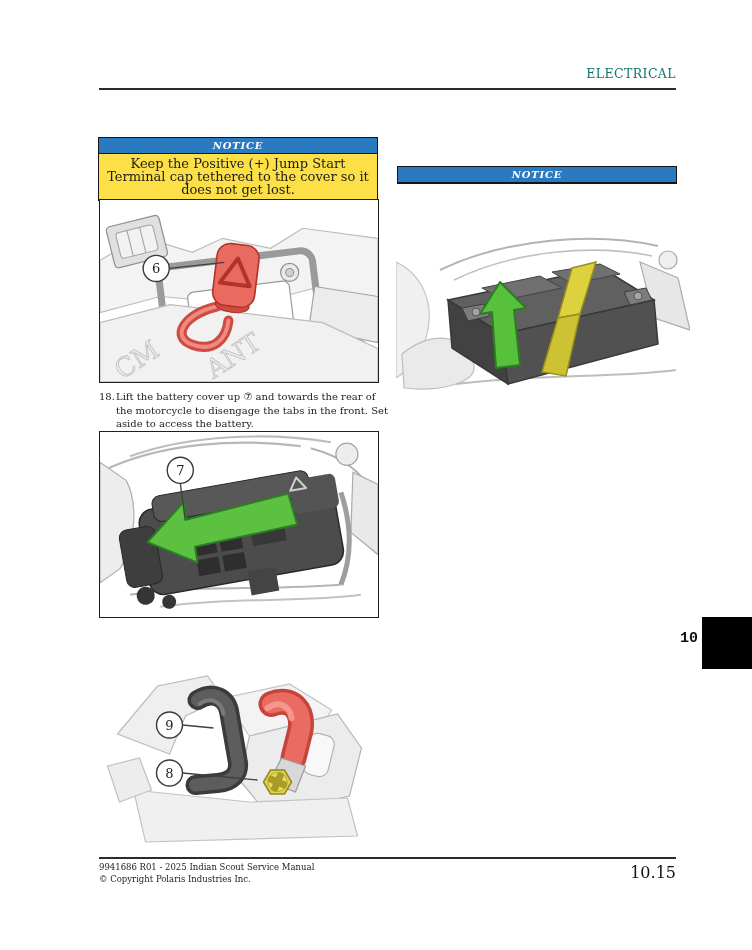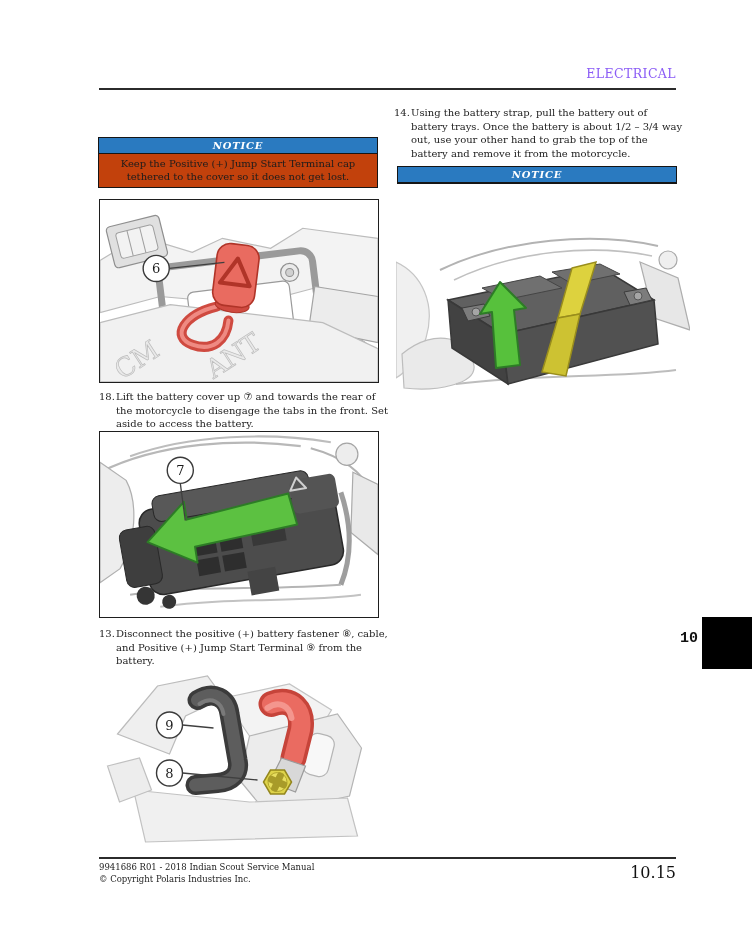--- a/index.html
+++ b/index.html
@@ -1,30 +1,30 @@
 <!DOCTYPE html>
 <html><head>
 <meta charset="utf-8">
 <style>
   html,body{margin:0;padding:0;background:#ffffff;}
   #page{
     position:relative;width:752px;height:950px;background:#ffffff;
     font-family:"DejaVu Serif","Liberation Serif",serif;color:#1c1c1c;overflow:hidden;
   }
   .rule{position:absolute;background:#2b2b2b;height:2px;}
-  .section-title{position:absolute;top:66px;right:76px;font-size:12.5px;letter-spacing:0.4px;color:#8b5cf6;}
+  .section-title{position:absolute;top:66px;right:76px;font-size:12.5px;letter-spacing:0.4px;color:#0f766e;}
   .step{position:absolute;font-size:10px;line-height:13.5px;}
   .step .num{position:absolute;left:0;top:0;}
   .step .txt{display:block;margin-left:17px;}
-  .notice{position:absolute;border:1.5px solid #151515;background:#c2410c;box-sizing:border-box;}
+  .notice{position:absolute;border:1.5px solid #151515;background:#fde047;box-sizing:border-box;}
   .notice-header{
     color:#ffffff;text-align:center;font-style:italic;font-weight:bold;
     font-size:10px;line-height:15px;letter-spacing:0.8px;border-bottom:1.5px solid #151515;
   }
-  .notice-body{text-align:center;font-size:10px;line-height:13px;padding:3px 5px 4px 5px;}
+  .notice-body{text-align:center;font-size:13px;line-height:13px;padding:3px 5px 4px 5px;}
   .fig{position:absolute;box-sizing:border-box;background:#fff;}
   .fig.bordered{border:1.5px solid #1e1e1e;}
   .fig svg{display:block;width:100%;height:100%;}
   .callout-circle{fill:#ffffff;stroke:#3a3a3a;stroke-width:1.4;}
   .callout-num{font-family:"DejaVu Serif",serif;font-size:13px;fill:#1c1c1c;text-anchor:middle;}
   .leader{stroke:#3f3f3f;stroke-width:1.3;fill:none;}
   .chapter-tab-block{position:absolute;left:702px;top:617px;width:50px;height:52px;}
   .chapter-tab-num{position:absolute;left:664px;top:630px;width:34px;text-align:right;font-size:15px;font-weight:bold;color:#111;font-family:Liberation Mono, monospace;}
   .footer-info{position:absolute;left:99px;top:862px;font-size:8.5px;line-height:11.5px;color:#222;}
   .footer-page{position:absolute;right:76px;top:863px;font-size:16px;color:#111;}
@@ -111,24 +111,20 @@
       </g>
       <g transform="rotate(-9 120 95)">
         <polygon points="46,98 88,64 88,82 192,72 196,104 92,110 92,126" fill="#5cc141" stroke="#2d7c26" stroke-width="2" stroke-linejoin="round"></polygon>
       </g>
       <line class="leader" x1="80" y1="51" x2="85" y2="88"></line>
       <circle class="callout-circle" cx="80" cy="38" r="13"></circle>
       <text class="callout-num" x="80" y="43">7</text>
     </svg>
   </div>
 
-  <div class="step" style="left:99px;top:627px;width:292px;">
-    <span class="num">13.</span>
-    <span class="txt">Disconnect the positive (+) battery fastener ⑧, cable, and Positive (+) Jump Start Terminal ⑨ from the battery.</span>
-  </div>
 
   <div class="fig" style="left:99px;top:670px;width:280px;height:178px;">
     <svg viewBox="0 0 279 178">
       <path d="M18,64 L58,16 L108,6 L124,28 L86,46 L70,84 Z" fill="#efefef" stroke="#bcbcbc" stroke-width="1.2"></path>
       <path d="M124,28 L190,14 L232,40 L214,70 L150,66 Z" fill="#f3f3f3" stroke="#c4c4c4" stroke-width="1.2"></path>
       <path d="M150,66 L238,44 L262,78 L250,126 L168,144 L140,110 Z" fill="#ececec" stroke="#b5b5b5" stroke-width="1.2"></path>
       <rect x="206" y="64" width="26" height="42" rx="9" transform="rotate(14 219 85)" fill="#f8f8f8" stroke="#b5b5b5" stroke-width="1.2"></rect>
       <path d="M34,120 L150,132 L248,128 L258,166 L46,172 Z" fill="#f0f0f0" stroke="#c2c2c2" stroke-width="1.2"></path>
       <path d="M8,96 L40,88 L52,120 L20,132 Z" fill="#ededed" stroke="#c0c0c0" stroke-width="1.2"></path>
       <path d="M98,30 C114,20 128,28 130,44 L138,90 C141,104 132,112 118,113 L96,115" fill="none" stroke="#3b3b3b" stroke-width="20" stroke-linecap="round" stroke-linejoin="round"></path>
@@ -148,24 +144,20 @@
       </g>
       <line class="leader" x1="83" y1="55" x2="114" y2="58"></line>
       <circle class="callout-circle" cx="70" cy="55" r="13"></circle>
       <text class="callout-num" x="70" y="60">9</text>
       <line class="leader" x1="83" y1="103" x2="158" y2="110"></line>
       <circle class="callout-circle" cx="70" cy="103" r="13"></circle>
       <text class="callout-num" x="70" y="108">8</text>
     </svg>
   </div>
 
-  <div class="step" style="left:394px;top:106px;width:291px;">
-    <span class="num">14.</span>
-    <span class="txt">Using the battery strap, pull the battery out of battery trays. Once the battery is about 1/2 – 3/4 way out, use your other hand to grab the top of the battery and remove it from the motorcycle.</span>
-  </div>
 
   <div class="notice" style="left:397px;top:166px;width:280px;">
     <div class="notice-header" style="background: rgb(42, 122, 192);">
       <span>NOTICE</span>
     </div>
   </div>
 
   <div class="fig" style="left:396px;top:226px;width:294px;height:164px;">
     <svg viewBox="0 0 294 164">
       <path d="M0,36 C26,48 40,78 30,112 C24,132 10,146 0,152 Z" fill="#f0f0f0" stroke="#c6c6c6" stroke-width="1.2"></path>
@@ -193,18 +185,18 @@
         <polygon points="162,92 184,88 170,150 146,146" fill="#cdc232" stroke="#998d1c" stroke-width="1.5"></polygon>
       </g>
     </svg>
   </div>
 
   <div class="chapter-tab-num">10</div>
   <div class="chapter-tab-block" style="background: rgb(0, 0, 0);"></div>
 
   <div class="rule" style="left:99px;top:857px;width:577px;"></div>
   <div class="footer-info">
-    <div>9941686 R01 - 2018 Indian Scout Service Manual</div>
+    <div>9941686 R01 - 2025 Indian Scout Service Manual</div>
     <div>© Copyright Polaris Industries Inc.</div>
   </div>
   <div class="footer-page">10.15</div>
 
 </div>
 
 </body></html>

